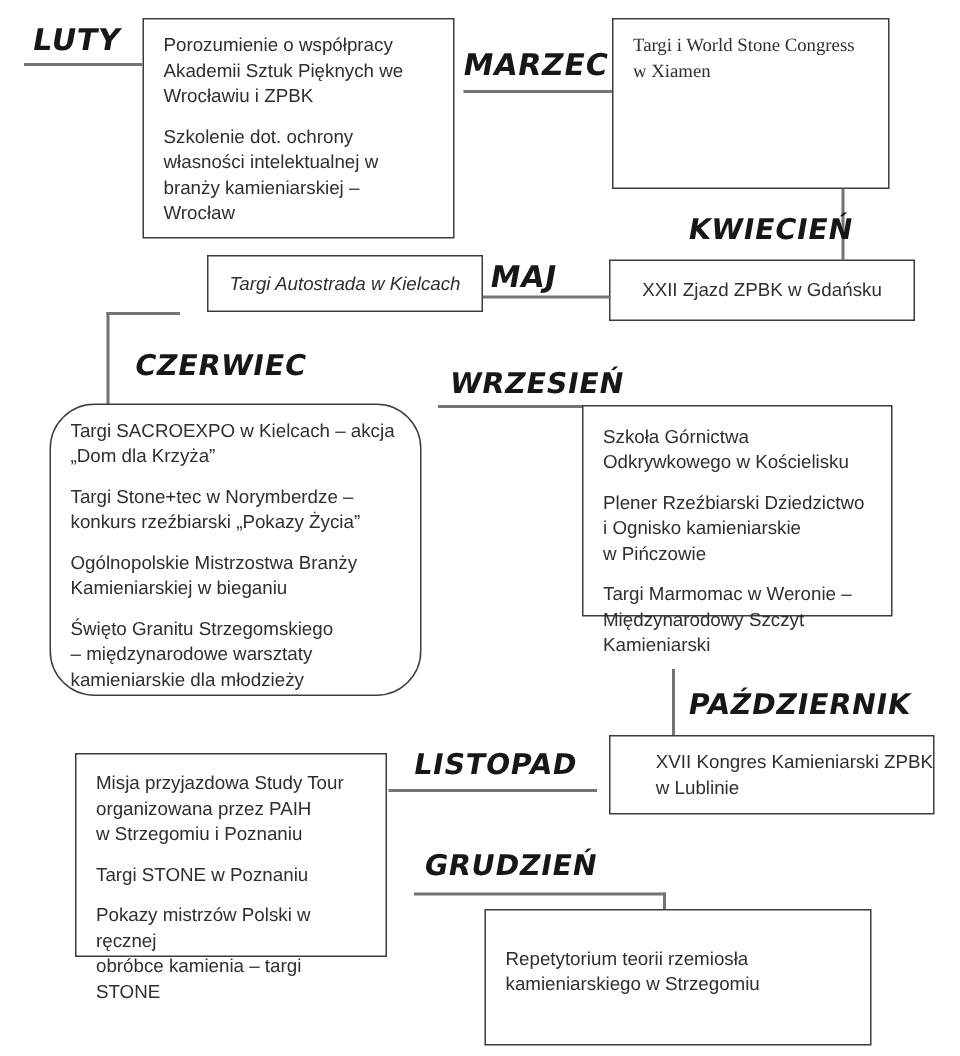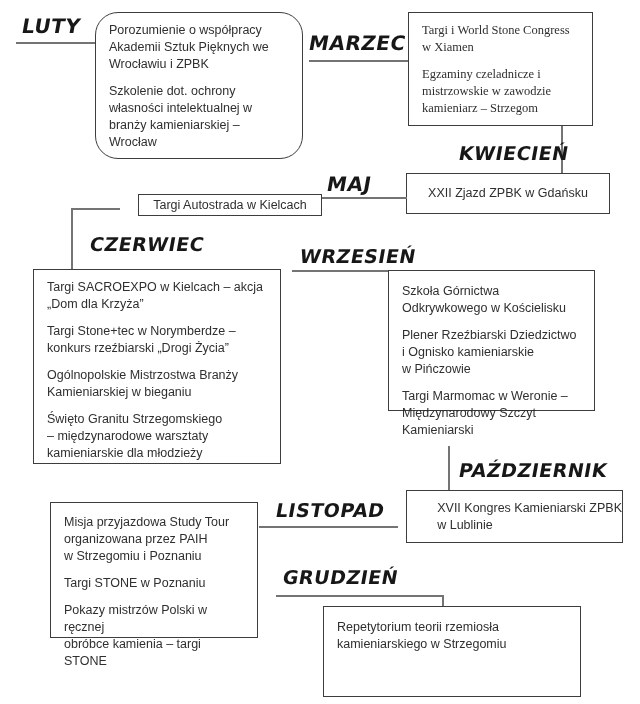--- a/index.html
+++ b/index.html
@@ -50,60 +50,57 @@
   .line.h{height:2px;}
   .line.v{width:2px;}
 </style>
 </head>
 <body>
 
 <div id="canvas">
 
   <div class="month-label big" style="left:22px;top:14px;">LUTY</div>
   <div class="line h" style="left:16px;top:42px;width:79px;"></div>
-  <div class="event-box" style="left:95px;top:12px;width:208px;height:147px;border-radius:23px;">
+  <div class="event-box" style="left:95px;top:12px;width:208px;height:147px;">
     <p>Porozumienie o współpracy
 Akademii Sztuk Pięknych we
 Wrocławiu i ZPBK</p>
     <p>Szkolenie dot. ochrony
 własności intelektualnej w
 branży kamieniarskiej –
 Wrocław</p>
   </div>
 
   <div class="month-label big" style="left:309px;top:31px;">MARZEC</div>
   <div class="line h" style="left:309px;top:60px;width:99px;"></div>
   <div class="event-box" style="left:408px;top:12px;width:185px;height:114px;font-family:Liberation Serif, serif;">
     <p>Targi i World Stone Congress
 w Xiamen</p>
-    <p>Egzaminy czeladnicze i
-mistrzowskie w zawodzie
-kamieniarz – Strzegom</p>
   </div>
 
   <div class="line v" style="left:561px;top:126px;height:48px;"></div>
   <div class="month-label" style="left:459px;top:142px;">KWIECIEŃ</div>
   <div class="event-box center" style="left:406px;top:173px;width:204px;height:41px;">
     <p>XXII Zjazd ZPBK w Gdańsku</p>
   </div>
 
   <div class="month-label big" style="left:327px;top:172px;">MAJ</div>
   <div class="line h" style="left:321px;top:197px;width:86px;"></div>
-  <div class="event-box center" style="left:138px;top:194px;width:184px;height:22px;">
+  <div class="event-box center" style="left:138px;top:170px;width:184px;height:38px;font-style:italic;">
     <p>Targi Autostrada w Kielcach</p>
   </div>
 
   <div class="line h" style="left:71px;top:208px;width:49px;"></div>
   <div class="line v" style="left:71px;top:208px;height:62px;"></div>
   <div class="month-label" style="left:90px;top:233px;">CZERWIEC</div>
-  <div class="event-box" style="left:33px;top:269px;width:248px;height:195px;">
+  <div class="event-box" style="left:33px;top:269px;width:248px;height:195px;border-radius:30px;">
     <p>Targi SACROEXPO w Kielcach – akcja
 „Dom dla Krzyża”</p>
     <p>Targi Stone+tec w Norymberdze –
-konkurs rzeźbiarski „Drogi Życia”</p>
+konkurs rzeźbiarski „Pokazy Życia”</p>
     <p>Ogólnopolskie Mistrzostwa Branży
 Kamieniarskiej w bieganiu</p>
     <p>Święto Granitu Strzegomskiego
 – międzynarodowe warsztaty
 kamieniarskie dla młodzieży</p>
   </div>
 
   <div class="month-label" style="left:300px;top:245px;">WRZESIEŃ</div>
   <div class="line h" style="left:292px;top:270px;width:97px;"></div>
   <div class="event-box" style="left:388px;top:270px;width:207px;height:141px;padding-top:12px;">
@@ -131,18 +128,18 @@
 organizowana przez PAIH
 w Strzegomiu i Poznaniu</p>
     <p>Targi STONE w Poznaniu</p>
     <p>Pokazy mistrzów Polski w ręcznej
 obróbce kamienia – targi STONE</p>
   </div>
 
   <div class="month-label" style="left:283px;top:566px;">GRUDZIEŃ</div>
   <div class="line h" style="left:276px;top:595px;width:168px;"></div>
   <div class="line v" style="left:442px;top:595px;height:12px;"></div>
-  <div class="event-box" style="left:323px;top:606px;width:258px;height:91px;padding-top:12px;">
+  <div class="event-box" style="left:323px;top:606px;width:258px;height:91px;padding-top:24px;">
     <p>Repetytorium teorii rzemiosła
 kamieniarskiego w Strzegomiu</p>
   </div>
 
 </div>
 
 </body></html>

